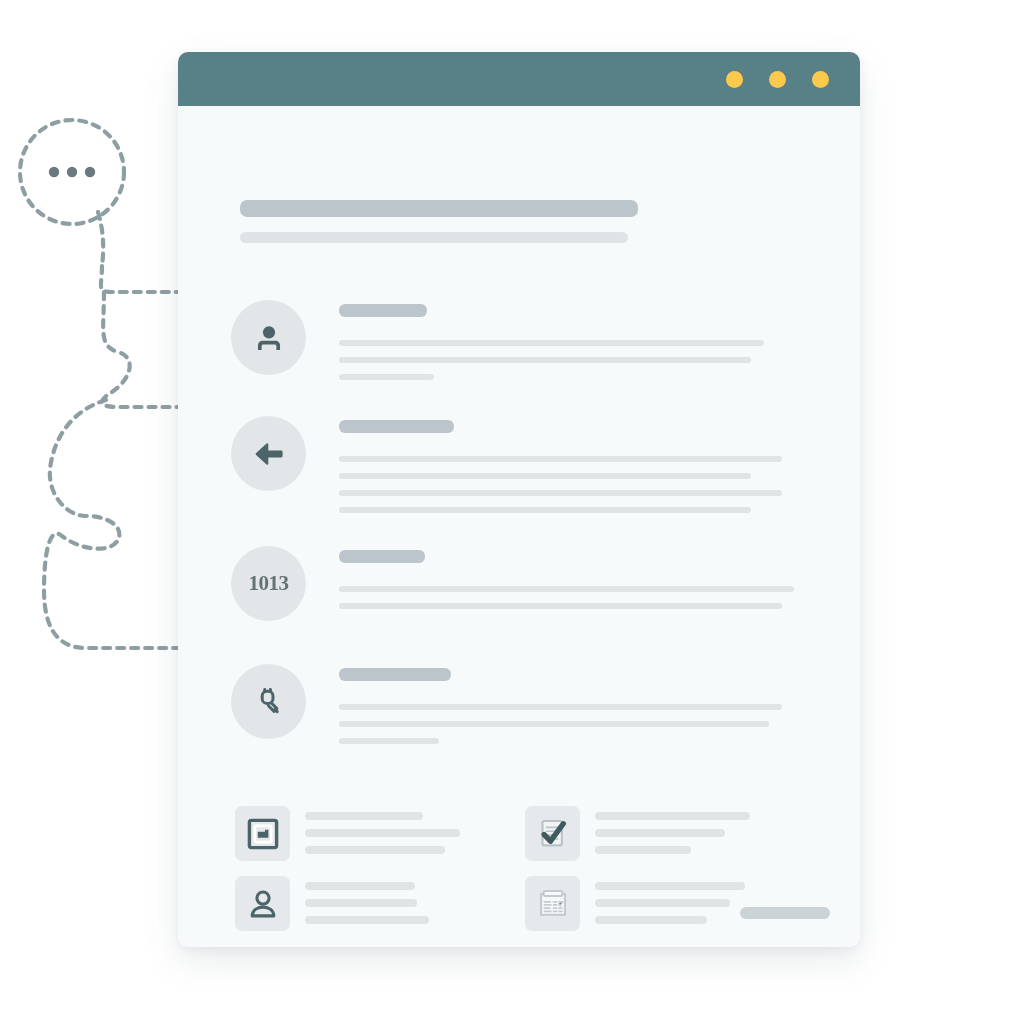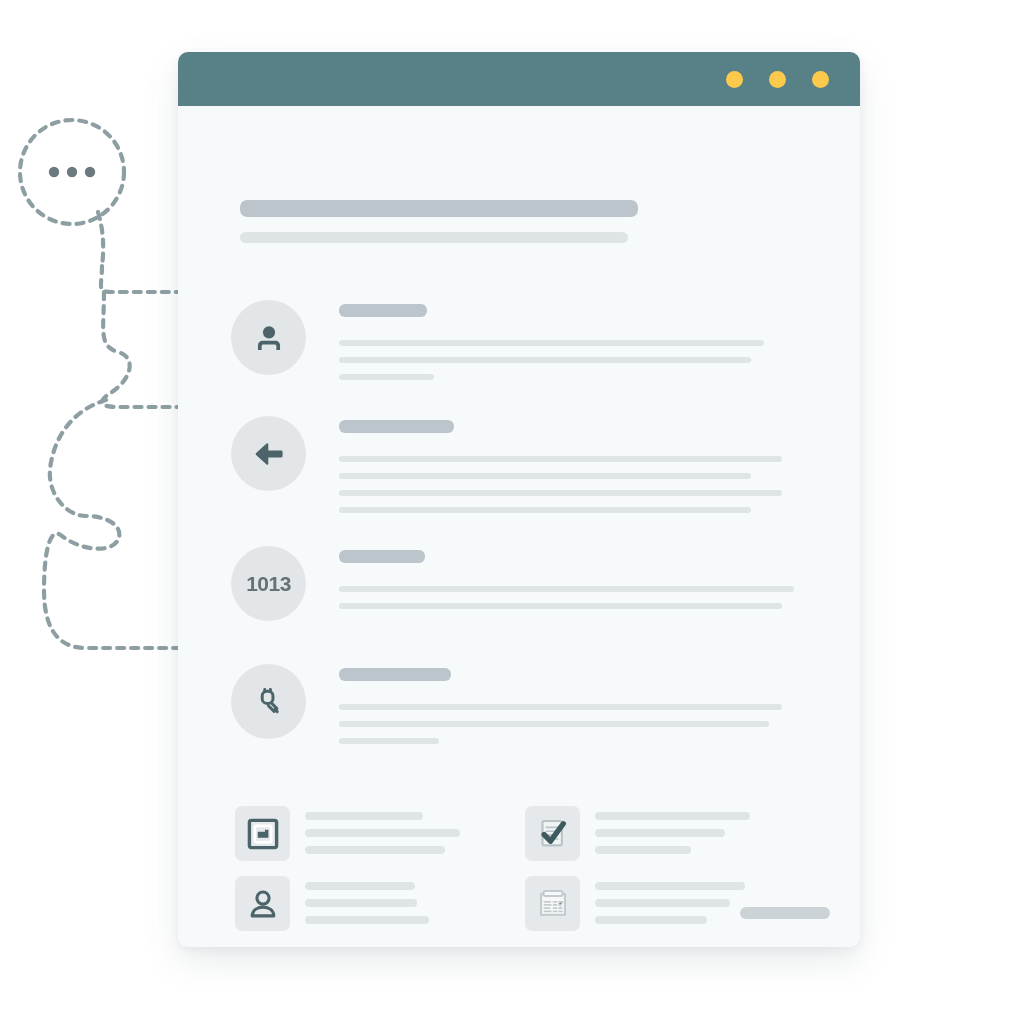--- a/index.html
+++ b/index.html
@@ -87,21 +87,21 @@
     left: 0; top: 0;
     width: 75px; height: 75px;
     border-radius: 50%;
     background: #e2e6e9;
     display: flex;
     align-items: center;
     justify-content: center;
   }
   .circle svg { display: block; }
   .circle .numtext {
-    font-family: Liberation Sans, sans-serif;
+    font-family: Liberation Serif, serif;
     font-weight: bold;
     font-size: 21px;
     color: #657276;
     letter-spacing: -0.5px;
     white-space: nowrap;
     overflow: hidden;
     width: 48px;
     text-align: center;
   }
 

